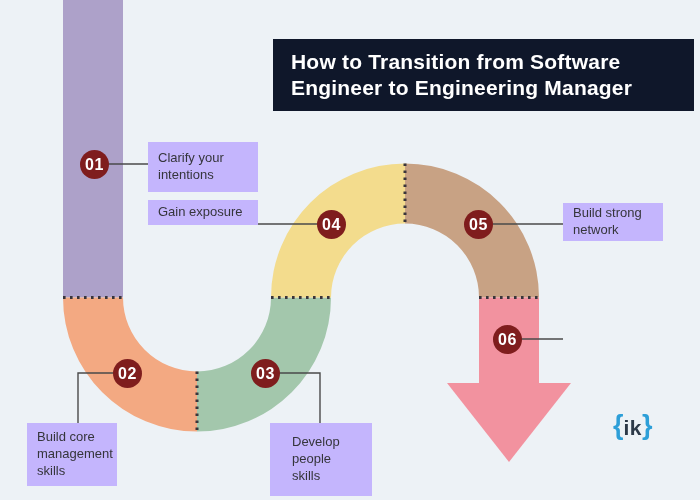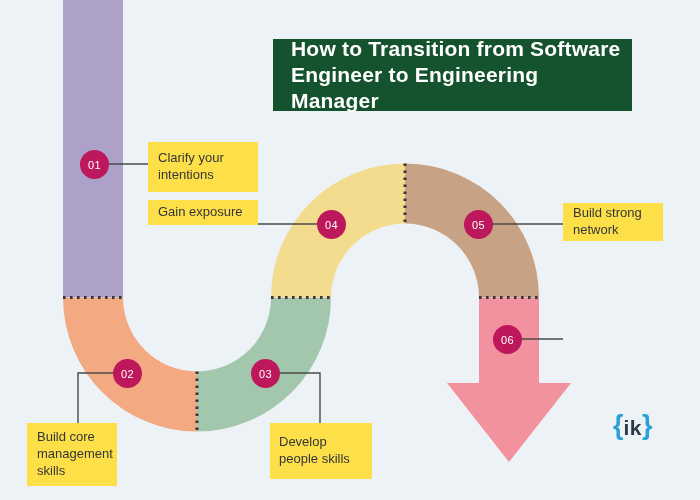--- a/index.html
+++ b/index.html
@@ -29,50 +29,50 @@
 
   .connector {
     stroke: #4a4a4a;
     stroke-width: 1.4;
     fill: none;
   }
 
   .title-banner {
     position: absolute;
     left: 273px; top: 39px;
-    width: 359px; height: 72px;
-    background: #14532d;
+    width: 421px; height: 72px;
+    background: #0f172a;
     color: #ffffff;
     font-weight: bold;
     font-size: 21px;
     line-height: 1.23;
     display: flex;
     align-items: center;
     padding-left: 18px;
     white-space: pre-line;
     letter-spacing: 0.2px;
   }
 
   .step-circle {
     position: absolute;
     width: 29px; height: 29px;
     border-radius: 50%;
-    background: #be185d;
+    background: #7f1d1d;
     color: #ffffff;
-    font-weight: normal;
-    font-size: 11px;
+    font-weight: bold;
+    font-size: 16px;
     letter-spacing: 0.5px;
     display: flex;
     align-items: center;
     justify-content: center;
   }
 
   .label-box {
     position: absolute;
-    background: #fde047;
+    background: #c4b5fd;
     color: #35353b;
     font-size: 13px;
     line-height: 1.3;
     padding: 8px 10px;
     white-space: pre-line;
   }
 
   .logo {
     position: absolute;
     left: 613px; top: 414px;
@@ -134,21 +134,21 @@
   <div class="step-circle" style="left:251px; top:359px;">03</div>
   <div class="step-circle" style="left:317px; top:210px;">04</div>
   <div class="step-circle" style="left:464px; top:210px;">05</div>
   <div class="step-circle" style="left:493px; top:325px;">06</div>
 
   <div class="label-box" style="left:148px; top:142px; width:110px;">Clarify your
 intentions</div>
   <div class="label-box" style="left:27px;  top:423px; width:90px; padding:6px 10px;">Build core
 management
 skills</div>
-  <div class="label-box" style="left:270px; top:423px; width:102px; padding:11px 9px;">Develop
+  <div class="label-box" style="left:270px; top:423px; width:102px; padding:11px 22px;">Develop
 people skills</div>
   <div class="label-box" style="left:148px; top:200px; width:110px; padding:4px 10px;">Gain exposure</div>
   <div class="label-box" style="left:563px; top:203px; width:100px; padding:2px 10px;">Build strong
 network</div>
 
   <div class="logo">
     <span class="brace" style="color: rgb(45, 159, 216);">{</span>
     <span class="logo-text" style="color: rgb(44, 57, 71);">ik</span>
     <span class="brace" style="color: rgb(45, 159, 216);">}</span>
   </div>

